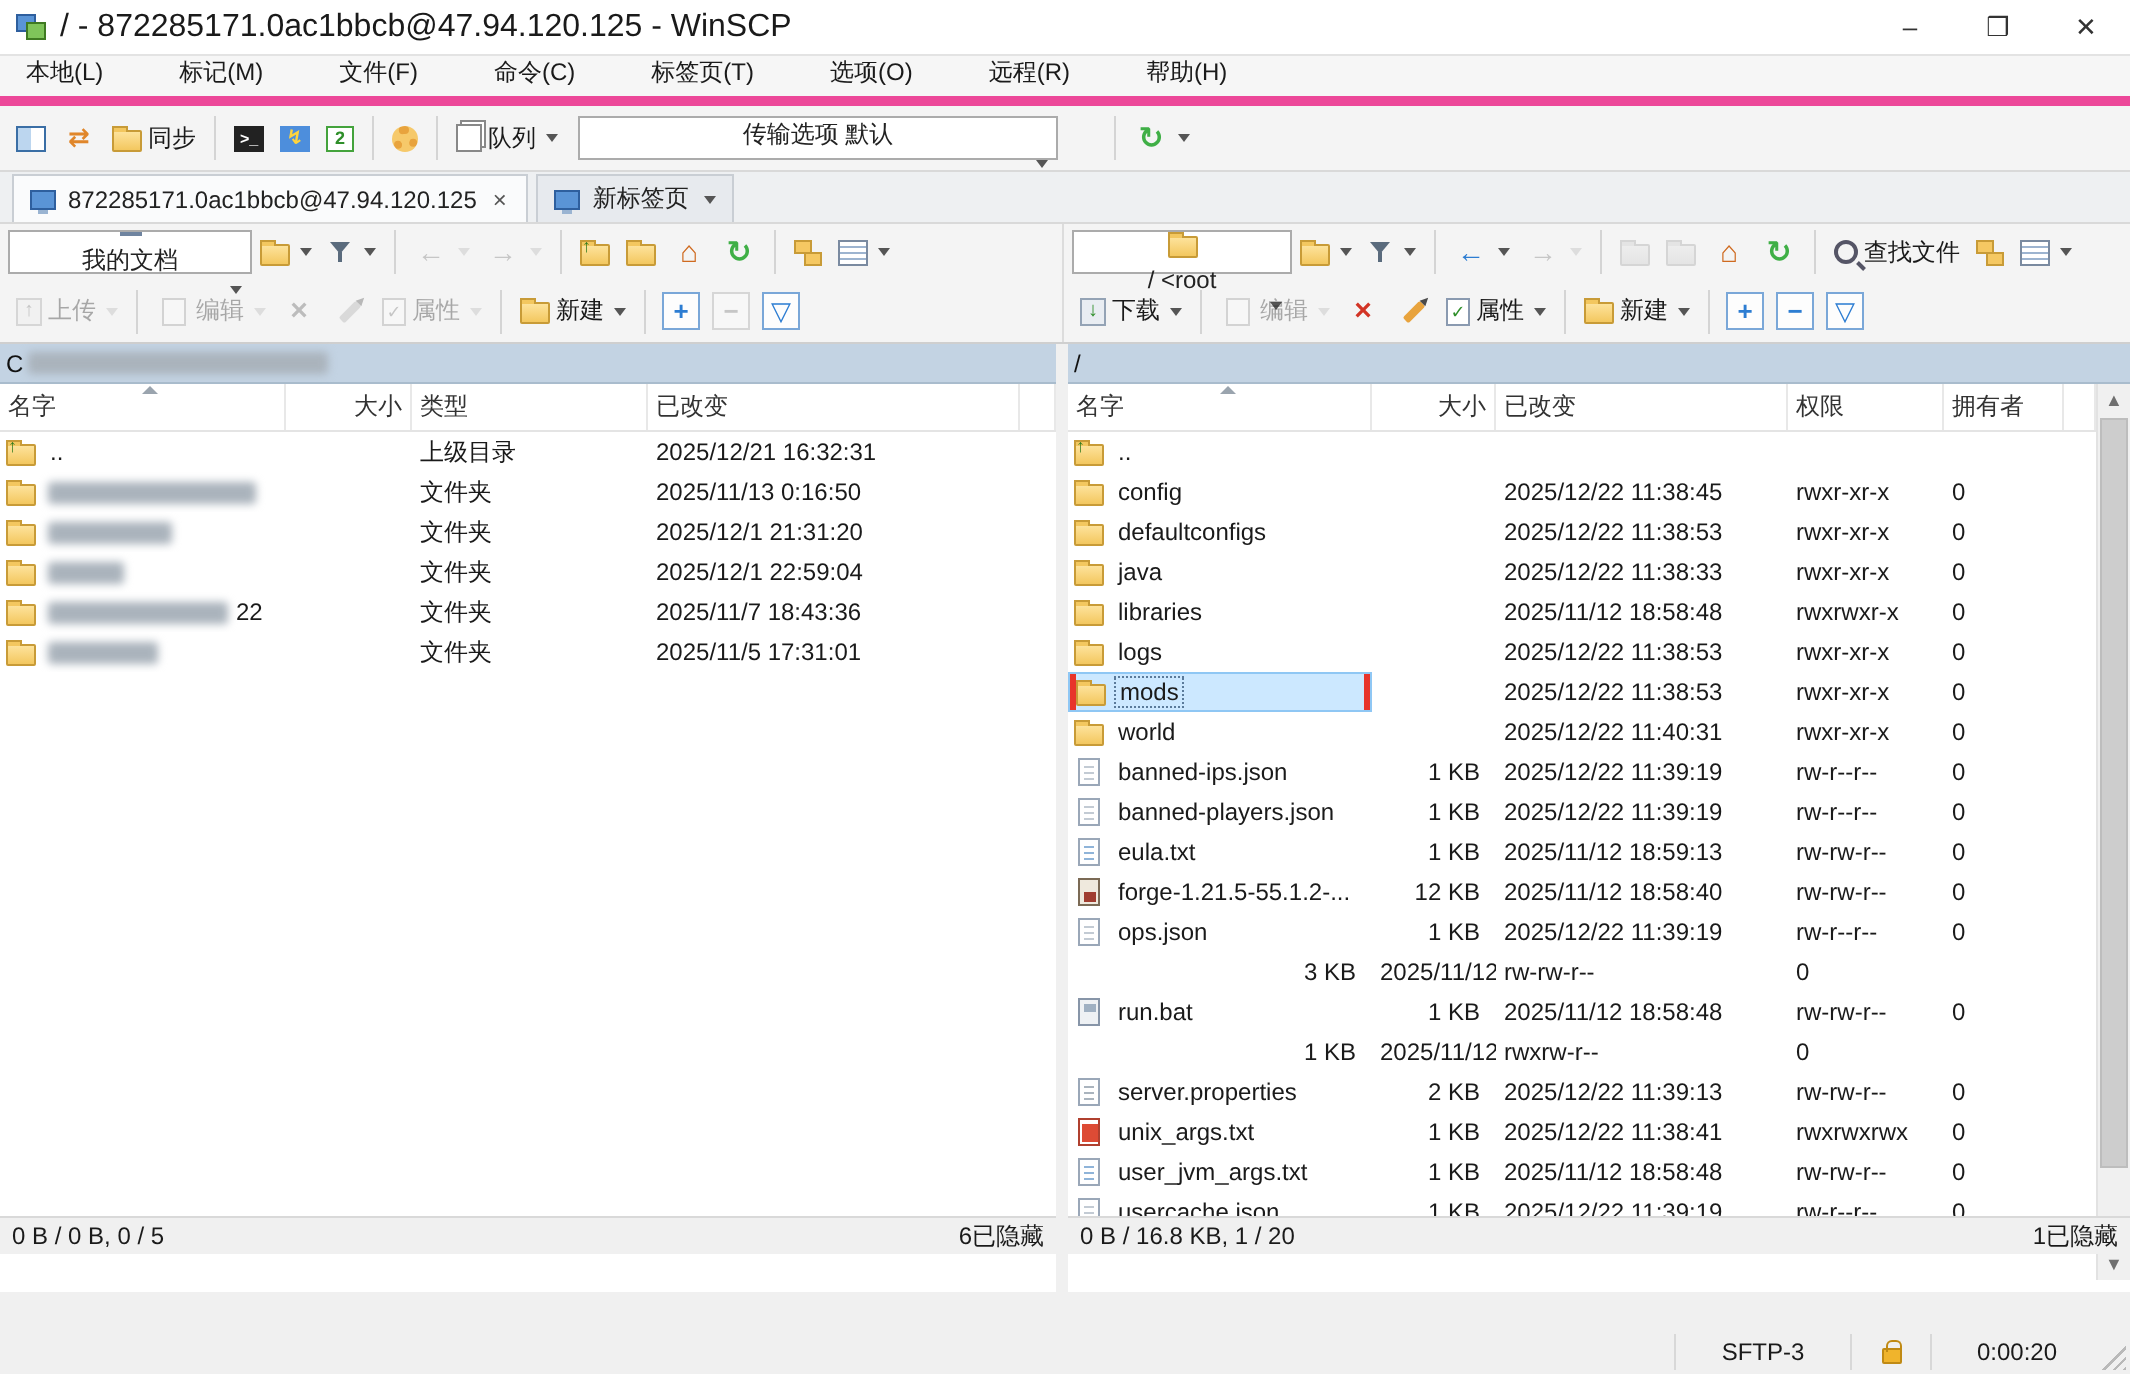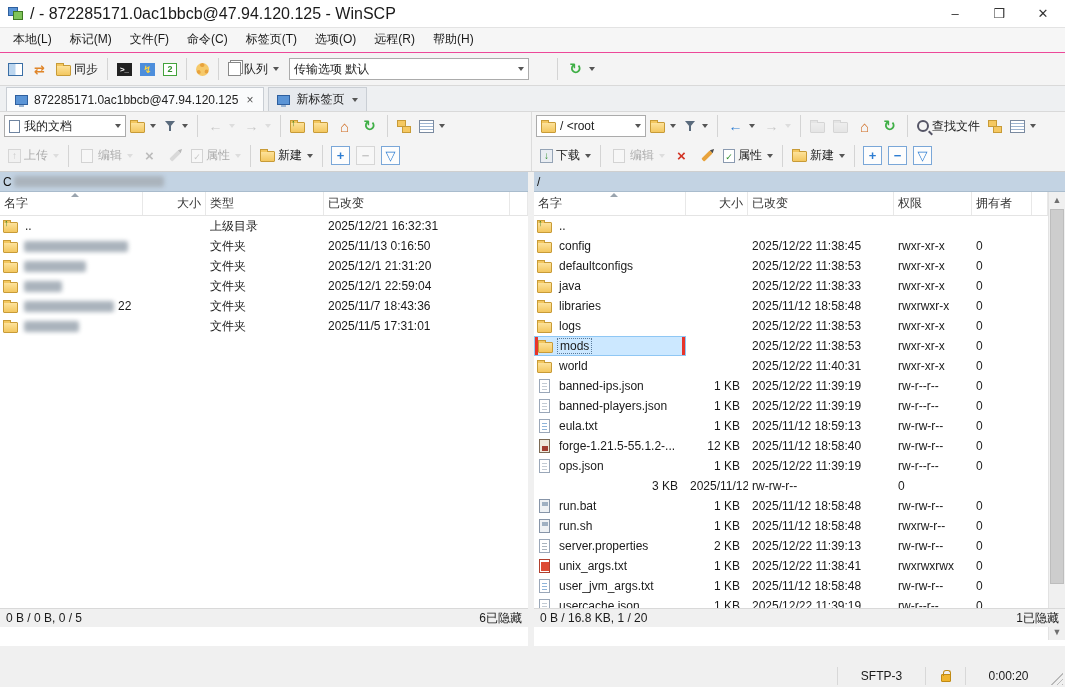--- a/index.html
+++ b/index.html
@@ -9,31 +9,31 @@
 
   
   .titlebar { height:28px; background:#ffffff; display:flex; align-items:center; border-bottom:1px solid #e3e3e3; }
   .app-icon { width:16px; height:14px; margin:0 6px 0 8px; position:relative; }
   .app-icon .m1 { position:absolute; left:0; top:0; width:10px; height:9px; background:#5a94d6; border:1px solid #2e5f9e; }
   .app-icon .m2 { position:absolute; left:5px; top:4px; width:10px; height:9px; background:#7fc45a; border:1px solid #3f7a22; }
   .title-text { flex:1; font-size:16px; color:#1a1a1a; white-space:nowrap; overflow:hidden; }
   .win-btn { width:44px; height:27px; display:flex; align-items:center; justify-content:center; color:#333; font-size:13px; }
 
   
-  .menubar { height:25px; background:#f6f6f6; display:flex; align-items:flex-start; padding-left:4px; border-bottom:1px solid #ec4899; }
+  .menubar { height:25px; background:#f6f6f6; display:flex; align-items:flex-end; padding-left:4px; border-bottom:5px solid #ec4899;gap:20px; }
   .menu-item { padding:3px 9px; color:#1a1a1a; }
 
   
   .toolbar { height:33px; background:#f4f4f4; display:flex; align-items:center; padding-left:4px; border-bottom:1px solid #d9d9d9; }
   .tb-sep { width:1px; height:22px; background:#d4d4d4; margin:0 5px; }
   .tb-btn { display:flex; align-items:center; gap:3px; padding:3px 4px; border-radius:2px; }
   .tb-label { color:#1a1a1a; white-space:nowrap; }
   .caret { width:0; height:0; border-left:3px solid transparent; border-right:3px solid transparent; border-top:4px solid #555; margin-left:2px; }
   .caret.dis { border-top-color:#b5b5b5; }
-  .combo { background:#fff; border:1px solid #ababab; height:22px; display:flex; align-items:center; padding:0 4px; gap:4px; }
+  .combo { background:#fff; border:1px solid #ababab; height:22px; display:flex; align-items:center; padding:0 4px; gap:4px;flex-direction:column; }
   .combo .caret { margin-left:auto; }
 
   
   .gi { width:17px; height:17px; display:inline-flex; align-items:center; justify-content:center; font-size:13px; font-weight:bold; position:relative; }
   .dis-ic { opacity:.35; filter:grayscale(1); }
 
   .ic-layout { width:15px; height:13px; border:1px solid #3a6ea5; background:linear-gradient(90deg,#bcd6ef 49%,#fff 51%); }
   .ic-swap { color:#e0862a; }
   .ic-console { width:15px; height:13px; background:#222; color:#fff; font-size:8px; font-weight:bold; display:flex; align-items:center; justify-content:center; }
   .ic-bolt { width:15px; height:13px; background:#4d8edc; color:#ffd43d; font-size:10px; display:flex; align-items:center; justify-content:center; }
@@ -669,24 +669,20 @@
             <span class="fic file script-file-icon"></span>
             <span class="namebox">run.bat</span>
           </span>
           <span class="cell num">1 KB</span>
           <span class="cell ">2025/11/12 18:58:48</span>
           <span class="cell ">rw-rw-r--</span>
           <span class="cell ">0</span>
           <span class="cell "></span>
         </div>
         <div class="frow rgrid">
-          <span class="cell name">
-            <span class="fic file script-file-icon"></span>
-            <span class="namebox">run.sh</span>
-          </span>
           <span class="cell num">1 KB</span>
           <span class="cell ">2025/11/12 18:58:48</span>
           <span class="cell ">rwxrw-r--</span>
           <span class="cell ">0</span>
           <span class="cell "></span>
         </div>
         <div class="frow rgrid">
           <span class="cell name">
             <span class="fic file properties-file-icon"></span>
             <span class="namebox">server.properties</span>

